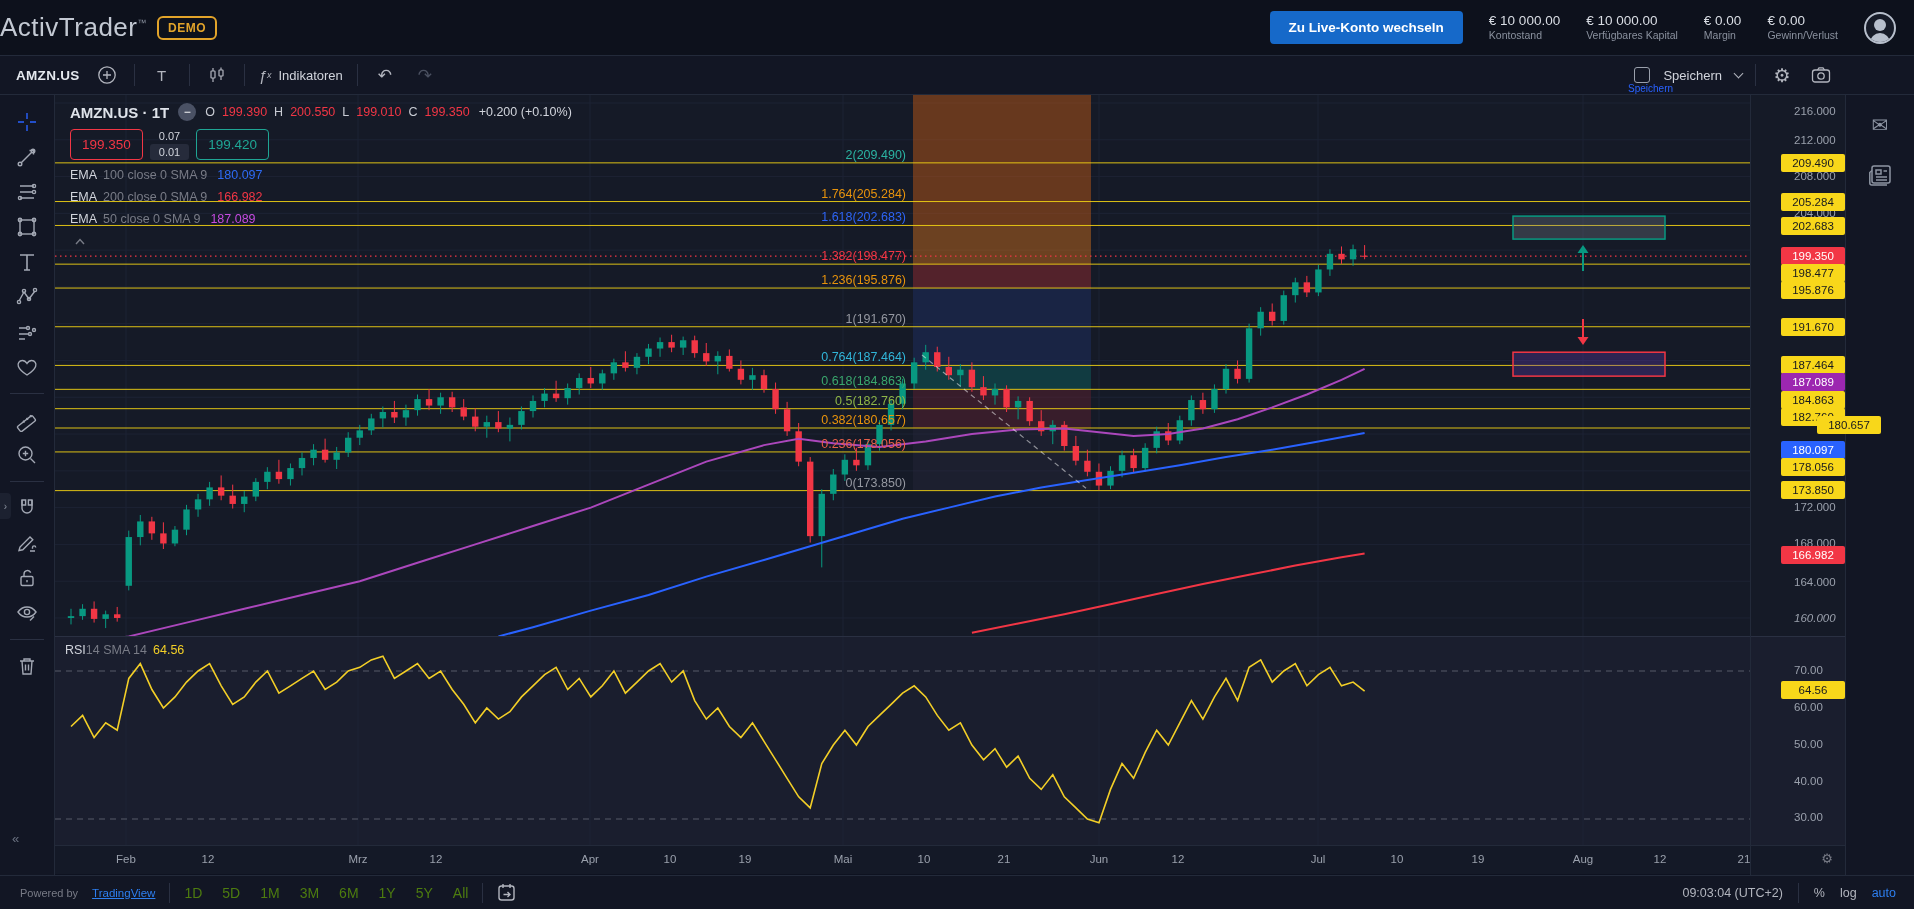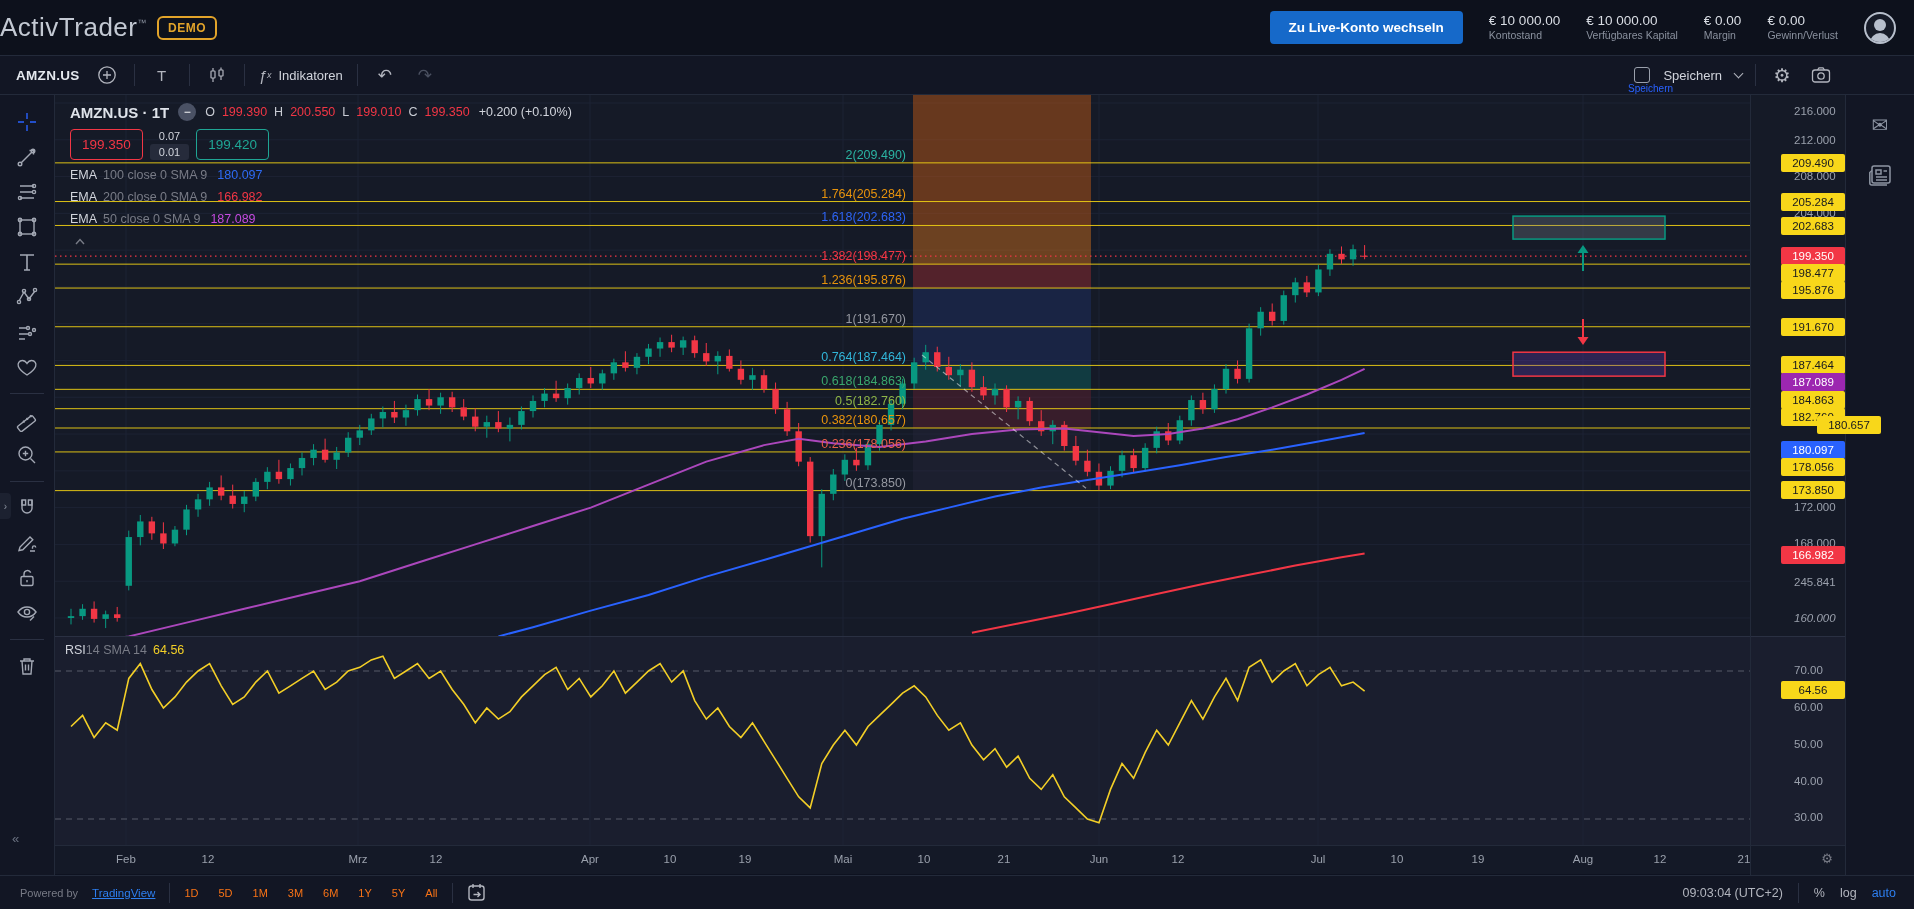--- a/index.html
+++ b/index.html
@@ -101,21 +101,21 @@
   .rs-icon { color:#8e95a3; font-size:20px; cursor:pointer; }
   .rs-icon svg { stroke:#8e95a3; fill:none; stroke-width:1.5; display:block; }
 
   
   .bottom-bar { height:34px; background:#121624; border-top:1px solid #232a3a; display:flex; align-items:center; }
   .bb-left { display:flex; align-items:center; margin-left:20px; gap:14px; }
   .powered { font-size:11px; color:#787b86; }
   .tv-link { font-size:11.5px; color:#2d7ff0; text-decoration:underline; cursor:pointer; }
   .bb-sep { width:1px; height:20px; background:#2a3042; }
   .ranges { display:flex; gap:20px; }
-  .range-btn { font-size:11px; color:#f97316; cursor:pointer; }
+  .range-btn { font-size:14px; color:#4d7c0f; cursor:pointer; }
   .goto-icon svg { stroke:#b2b5be; fill:none; stroke-width:1.4; display:block; }
   .bb-right { margin-left:auto; display:flex; align-items:center; gap:15px; margin-right:18px; }
   .clock { font-size:12.5px; color:#b2b5be; }
   .scale-btn { font-size:12.5px; color:#b2b5be; cursor:pointer; }
   .scale-btn.on { color:#2d7ff0; }
 </style>
 </head>
 <body>
 
 <div class="app">
@@ -699,21 +699,21 @@
     <div class="axis-col" id="axis-col">
       <div class="axis-rsi-bg"></div>
       <div class="axis-corner"></div>
       <div class="axis-gear">⚙</div>
     <div class="tick" style="top: 16px;">216.000</div>
         <div class="tick" style="top: 45px;">212.000</div>
         <div class="tick" style="top: 81px;">208.000</div>
         <div class="tick" style="top: 118px;">204.000</div>
         <div class="tick" style="top: 412px;">172.000</div>
         <div class="tick" style="top: 448px;">168.000</div>
-        <div class="tick" style="top: 487px;">245.841</div>
+        <div class="tick" style="top: 487px;">164.000</div>
         <div class="tick" style="top: 523px; font-style: italic;">160.000</div>
         <div class="badge yellow" style="top: 68px;">209.490</div>
         <div class="badge yellow" style="top: 107px;">205.284</div>
         <div class="badge yellow" style="top: 131px;">202.683</div>
         <div class="badge red" style="top: 161px;">199.350</div>
         <div class="badge yellow" style="top: 178px;">198.477</div>
         <div class="badge yellow" style="top: 195px;">195.876</div>
         <div class="badge yellow" style="top: 232px;">191.670</div>
         <div class="badge yellow" style="top: 270px;">187.464</div>
         <div class="badge purple" style="top: 287px;">187.089</div>

